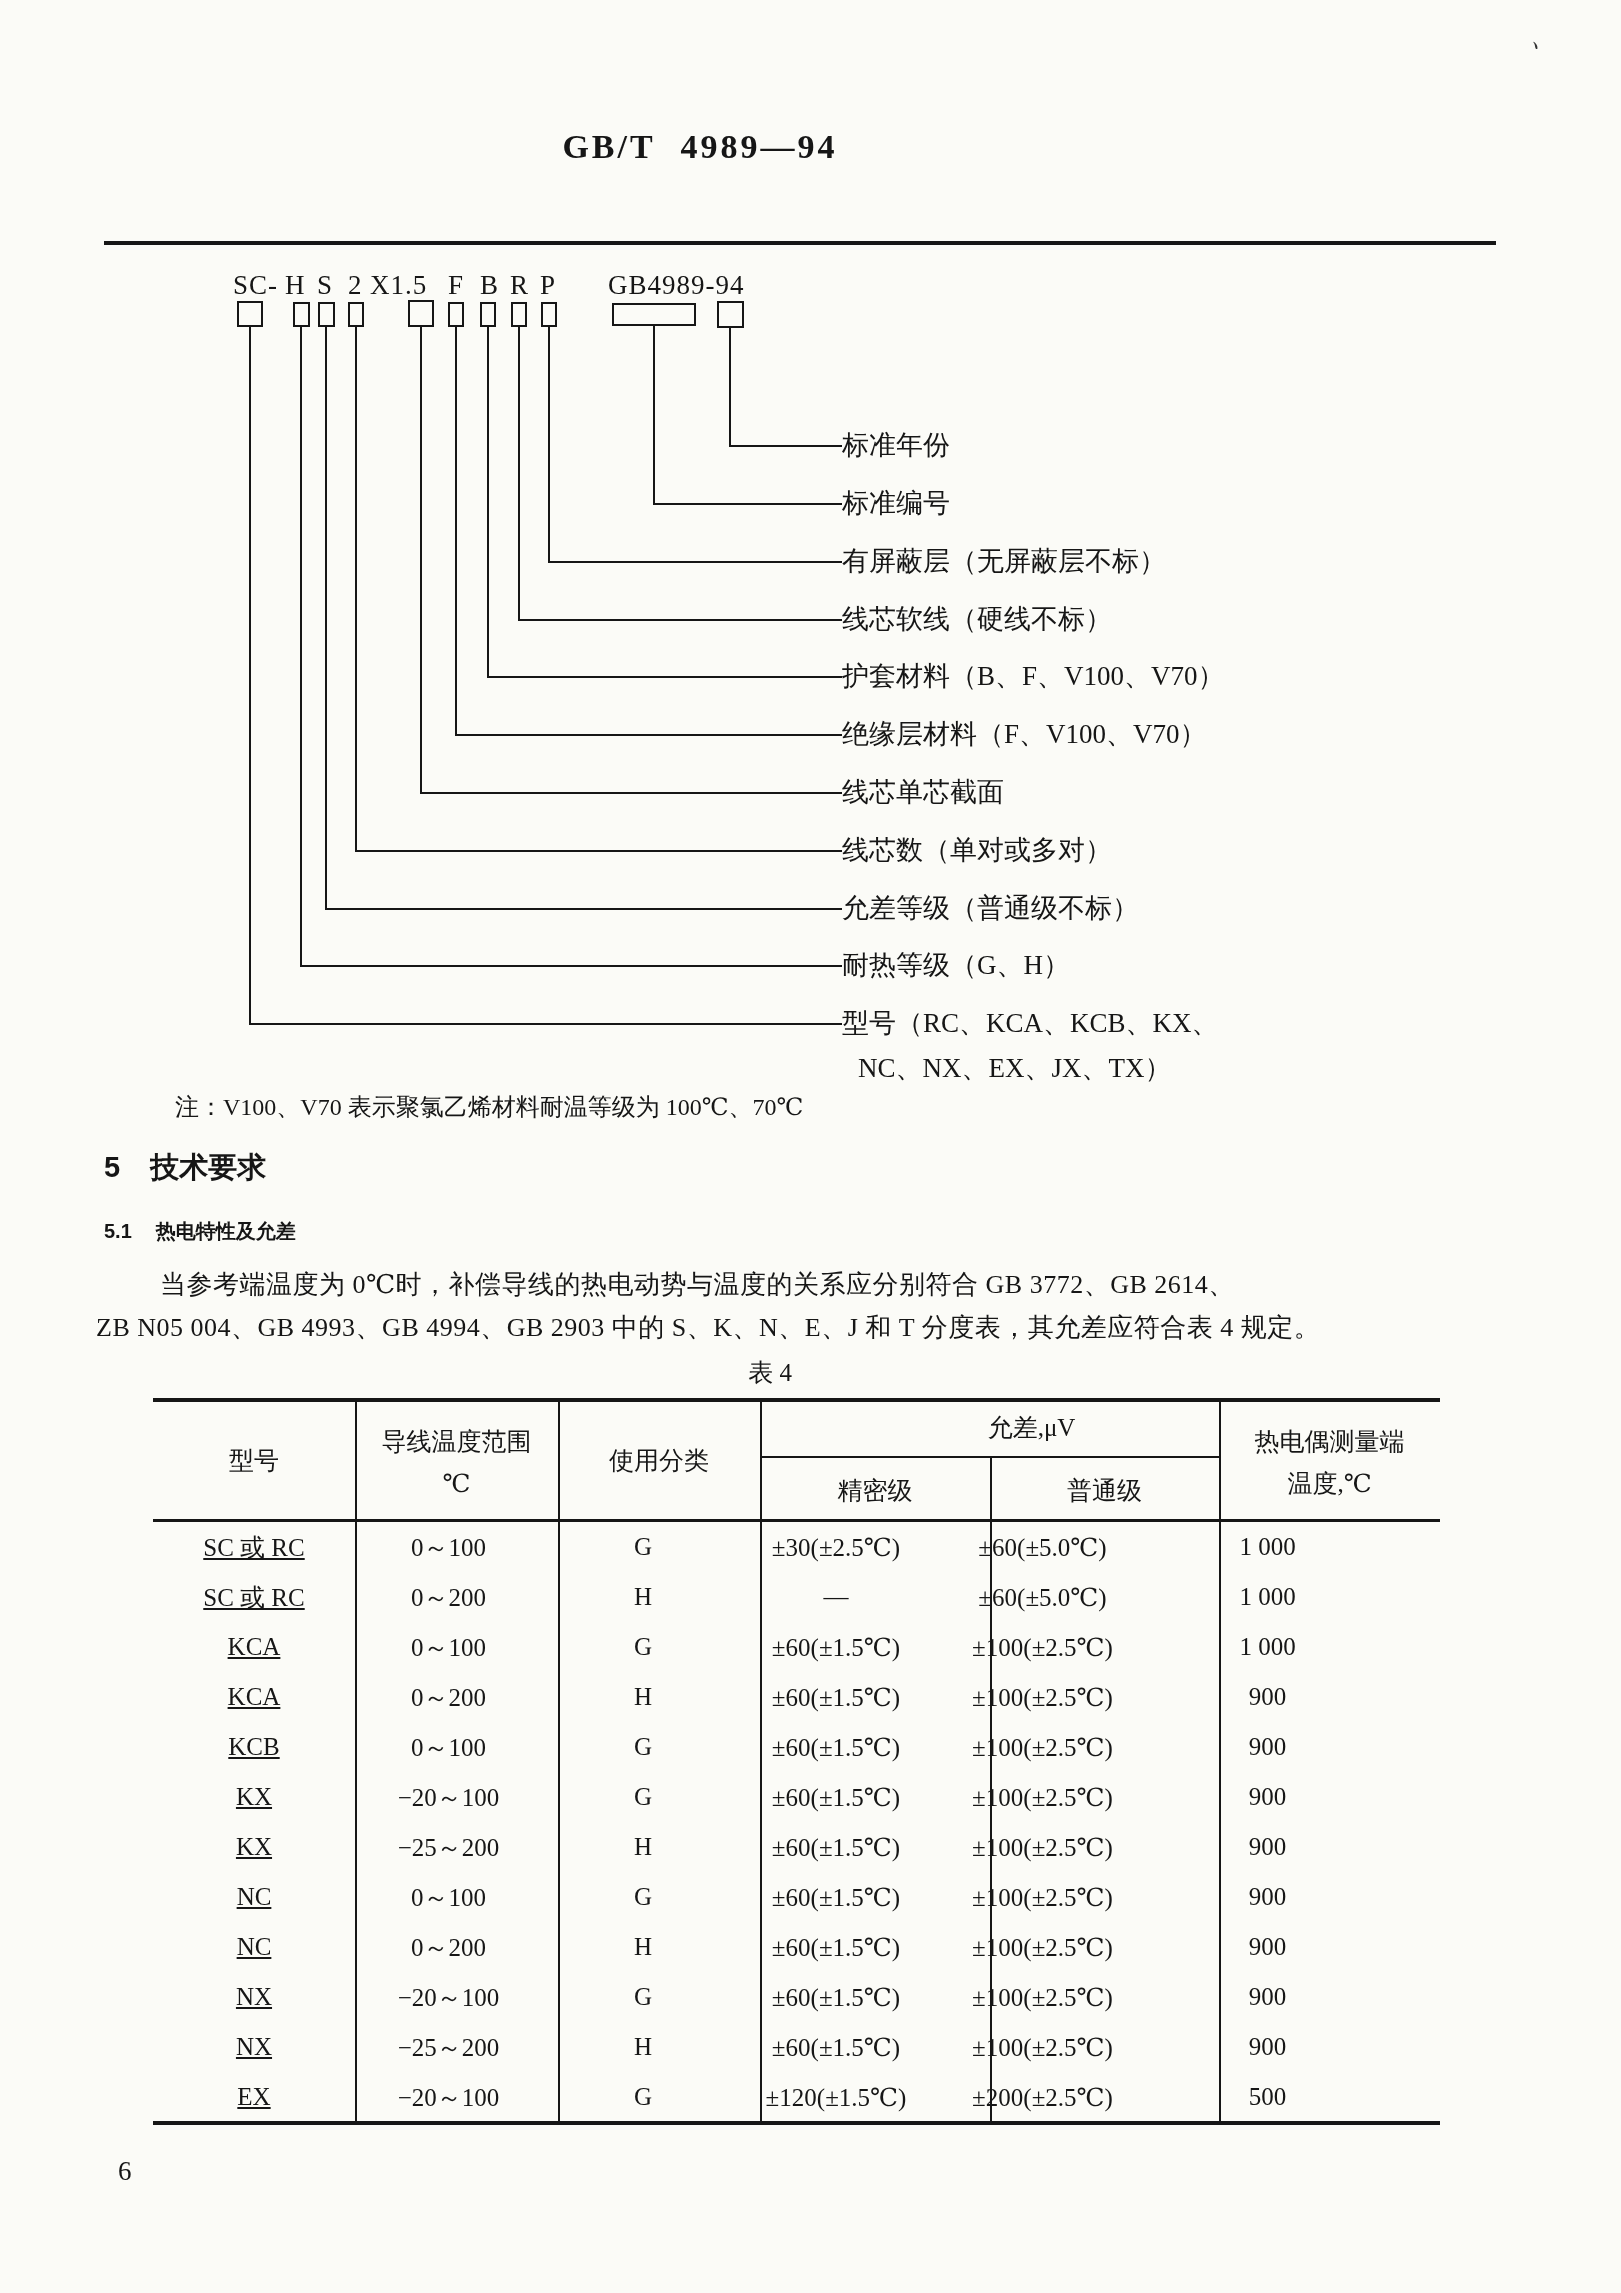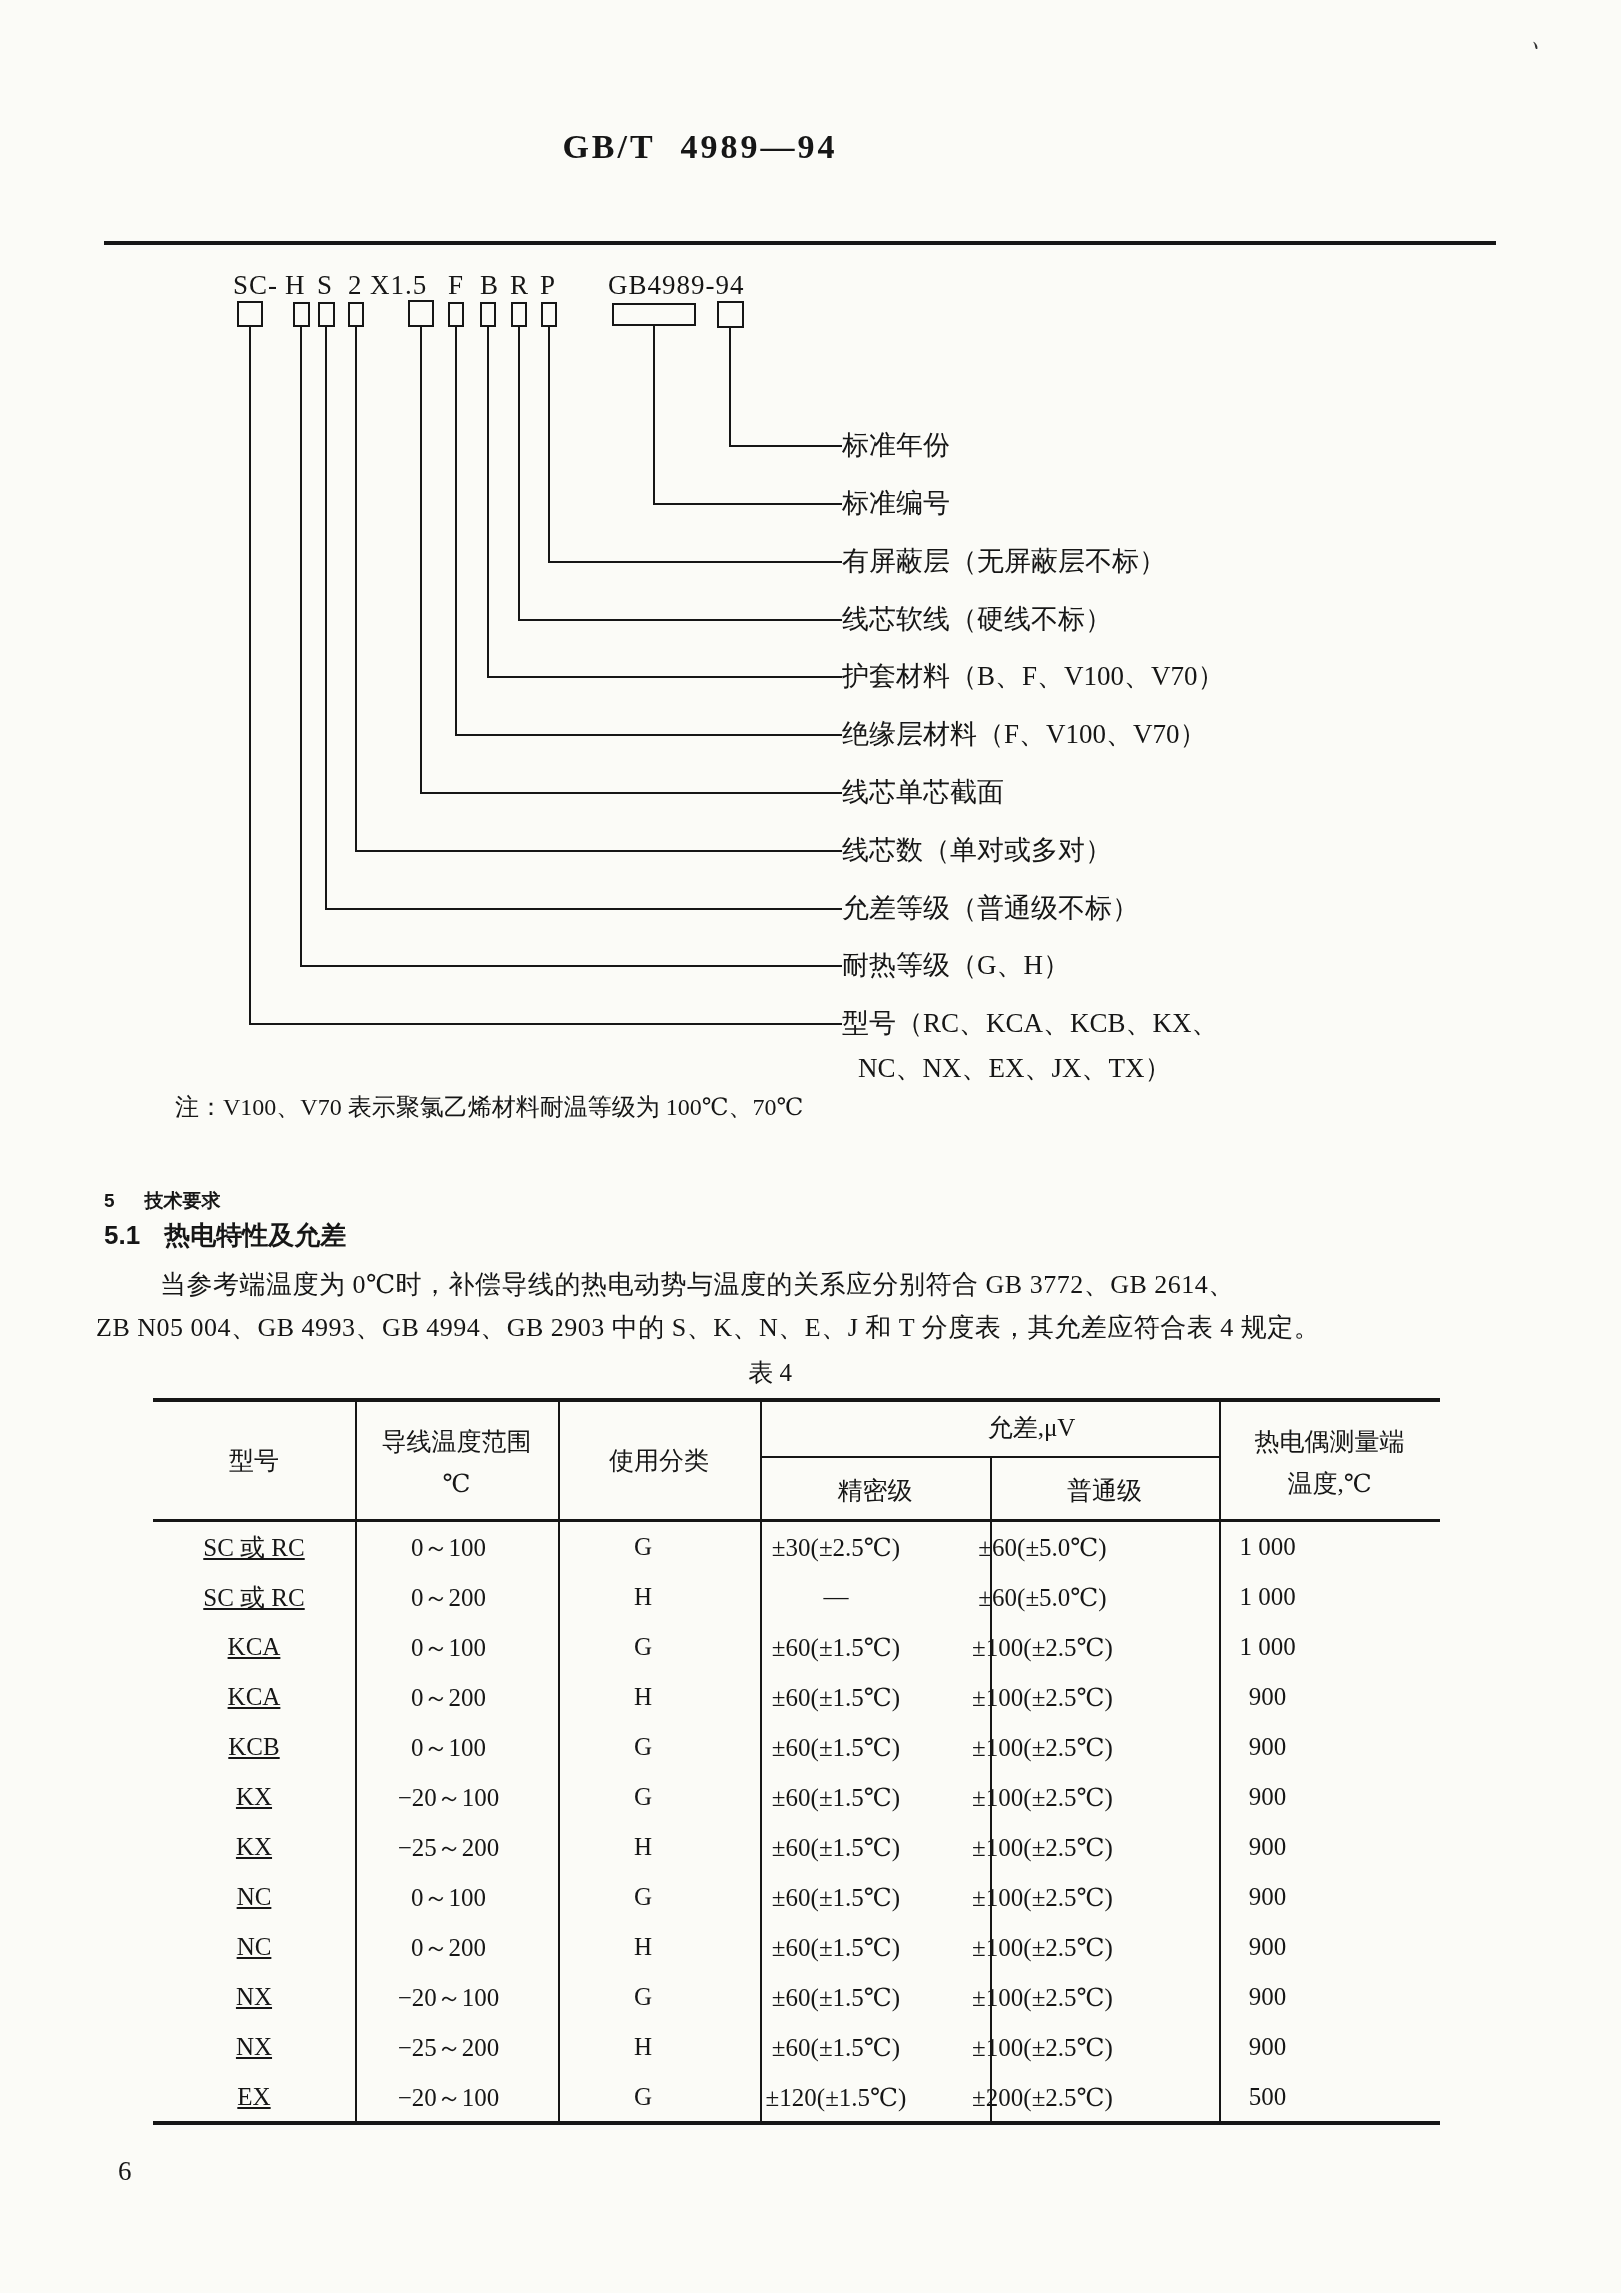--- a/index.html
+++ b/index.html
@@ -23,24 +23,24 @@
   }
   .head-rule{left:104px;top:241px;width:1392px;height:4px;background:#161616;}
   .corner-mark{left:1532px;top:18px;font-size:30px;color:#333;transform:rotate(18deg);}
   
   .code-token{top:270px;font-size:27px;letter-spacing:1px;white-space:nowrap;}
   .code-box{border:2px solid #161616;background:transparent;}
   .connector{border-left:2px solid #161616;border-bottom:2px solid #161616;}
   .diag-label{font-size:27px;white-space:nowrap;line-height:36px;}
   .diag-note{left:175px;top:1091px;font-size:24px;white-space:nowrap;}
   
-  .h-sec{left:104px;top:1148px;font-size:19px;font-weight:bold;
-         font-family:"Liberation Sans","DejaVu Sans",sans-serif;white-space:nowrap;margin-top:40px;}
+  .h-sec{left:104px;top:1148px;font-size:29px;font-weight:bold;
+         font-family:"Liberation Sans","DejaVu Sans",sans-serif;white-space:nowrap;}
   .h-sec .gap{display:inline-block;width:30px;}
-  .h-sub{left:104px;top:1218px;font-size:26px;font-weight:bold;
+  .h-sub{left:104px;top:1218px;font-size:20px;font-weight:bold;
          font-family:"Liberation Sans","DejaVu Sans",sans-serif;white-space:nowrap;}
   .h-sub .gap{display:inline-block;width:24px;}
   .para-line{font-size:26px;white-space:nowrap;letter-spacing:0.5px;}
   .tbl-caption{left:0;top:1356px;width:1540px;text-align:center;font-size:25px;}
   
   .tbl{left:153px;top:1398px;width:1287px;height:727px;}
   .tline{position:absolute;background:#161616;}
   .hcell{position:absolute;text-align:center;font-size:25px;line-height:32px;white-space:nowrap;}
   .trow{position:absolute;left:0;width:1287px;height:50px;display:flex;}
   .tcell{display:flex;align-items:center;justify-content:center;

